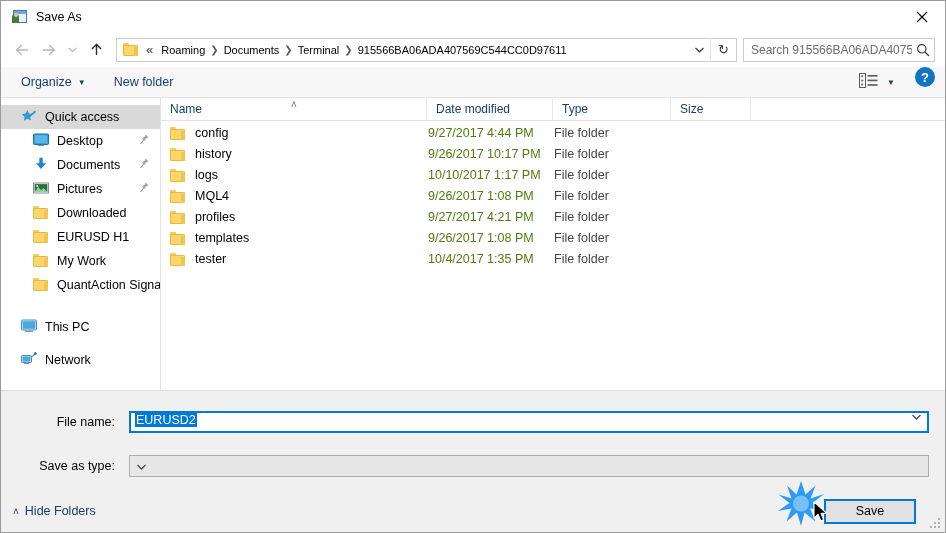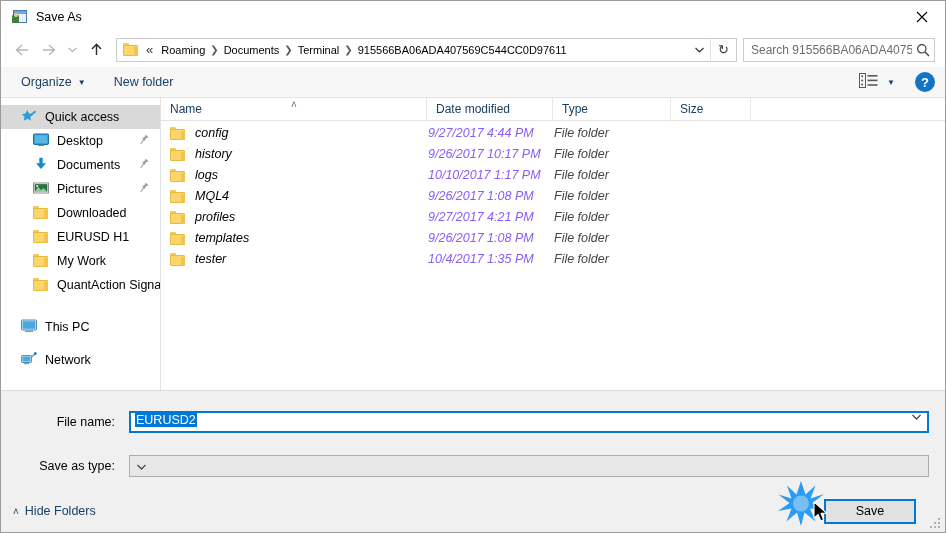--- a/index.html
+++ b/index.html
@@ -59,21 +59,21 @@
   .searchbox{
     width:192px;flex:0 0 192px;height:24px;border:1px solid #cccccc;background:#fff;
     display:flex;align-items:center;box-sizing:border-box;
   }
   .searchbox .ph{flex:1 1 auto;padding-left:7px;color:#6d6d6d;font-size:12px;overflow:hidden;white-space:nowrap;}
   .searchbox .mag{width:22px;flex:0 0 22px;display:flex;align-items:center;justify-content:center;}
 
   
   .toolbar{
     height:31px;flex:0 0 31px;background:#f7f7f7;border-bottom:1px solid #e3e3e3;
-    display:flex;align-items:center;padding:0 10px 0 14px;box-sizing:border-box;
+    display:flex;padding:0 10px 0 14px;box-sizing:border-box;
   }
   .tb-item{display:flex;align-items:center;color:#1a3f66;font-size:12.5px;cursor:default;padding:3px 6px;}
   .tb-caret{margin-left:6px;font-size:8px;color:#1a3f66;}
   .tb-spacer{flex:1 1 auto;}
   .tb-view{display:flex;align-items:center;padding:2px 4px;cursor:default;}
   .tb-help{width:20px;height:20px;border-radius:50%;background:#1175c3;color:#fff;
     display:flex;align-items:center;justify-content:center;font-size:13px;font-weight:bold;margin-left:16px;cursor:default;}
 
   
   .body{flex:1 1 auto;display:flex;min-height:0;background:#fff;}
@@ -104,24 +104,24 @@
     border-bottom:1px solid #e3e3e3;background:#fff;font-size:12px;color:#1a3f66;position:relative;
   }
   .col{padding-left:9px;box-sizing:border-box;height:22px;line-height:22px;border-right:1px solid #e8e8e8;cursor:default;position:relative;}
   .col.name{width:266px;flex:0 0 266px;}
   .col.date{width:126px;flex:0 0 126px;}
   .col.type{width:118px;flex:0 0 118px;}
   .col.size{width:80px;flex:0 0 80px;}
   .sortcaret{position:absolute;left:130px;top:-4px;font-size:10px;color:#6b6b6b;}
   .rows{flex:1 1 auto;overflow:hidden;padding-top:2px;}
   .row{height:21px;display:flex;align-items:center;font-size:12.5px;color:#000;cursor:default;}
-  .cell{height:21px;line-height:21px;box-sizing:border-box;overflow:hidden;white-space:nowrap;font-style:italic;}
+  .cell{height:21px;line-height:21px;box-sizing:border-box;overflow:hidden;white-space:nowrap;}
   .cell.name{width:266px;flex:0 0 266px;display:flex;align-items:center;padding-left:9px;}
   .cell.name .fldr{margin-right:9px;flex:0 0 16px;}
-  .cell.date{width:126px;flex:0 0 126px;color:#8b5cf6;padding-left:1px;}
+  .cell.date{width:126px;flex:0 0 126px;color:#4d7c0f;padding-left:1px;}
   .cell.type{width:118px;flex:0 0 118px;color:#454545;padding-left:1px;}
   .cell.size{width:80px;flex:0 0 80px;color:#454545;}
 
   
   .formarea{
     flex:0 0 62px;background:#f0f0f0;border-top:1px solid #dcdcdc;
     padding:11px 16px 0 16px;box-sizing:border-box;
   }
   .frow{display:flex;align-items:center;height:40px;margin-bottom:4px;}
   .flabel{width:112px;flex:0 0 112px;text-align:right;padding-right:14px;box-sizing:border-box;font-size:12.5px;color:#000;}

